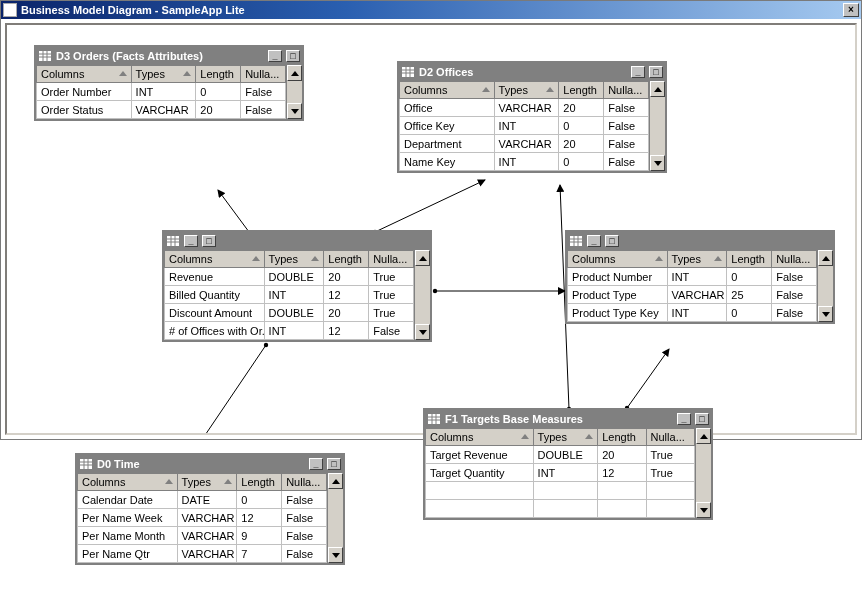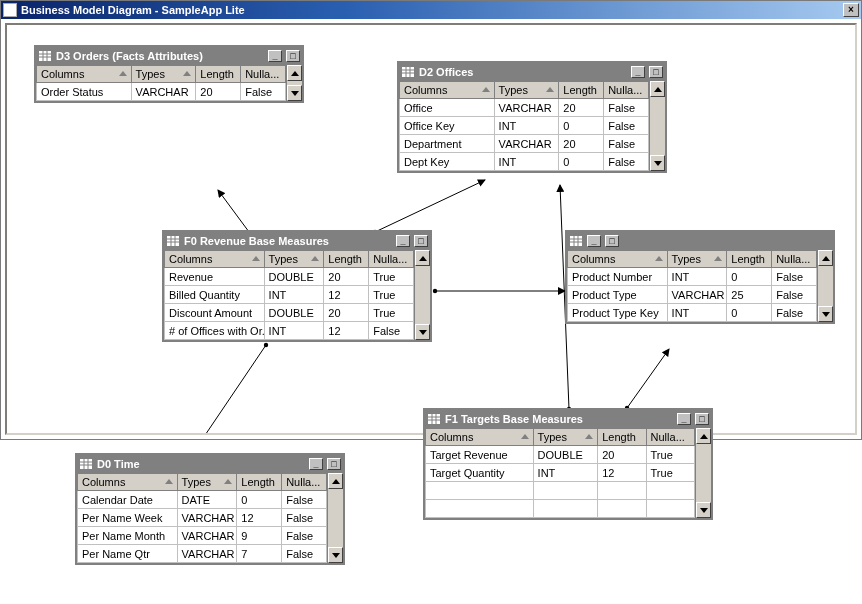--- a/index.html
+++ b/index.html
@@ -197,20 +197,26 @@
               <col style="width:18%">
             </colgroup>
           <tbody>
               <tr>
             <th><span>Columns</span><span class="sort-tri"></span></th>
             <th><span>Types</span><span class="sort-tri"></span></th>
             <th><span>Length</span></th>
             <th><span>Nulla...</span></th>
           </tr>
           <tr>
+                <td>Order Number</td>
+                <td>INT</td>
+                <td>0</td>
+                <td>False</td>
+              </tr>
+          <tr>
                 <td>Order Status</td>
                 <td>VARCHAR</td>
                 <td>20</td>
                 <td>False</td>
               </tr>
         </tbody>
           </table>
         <div class="scroll-col">
           <div class="scroll-btn up">
               <div class="tri-up"></div>
@@ -264,21 +270,21 @@
                 <td>0</td>
                 <td>False</td>
               </tr>
           <tr>
                 <td>Department</td>
                 <td>VARCHAR</td>
                 <td>20</td>
                 <td>False</td>
               </tr>
           <tr>
-                <td>Dept Key</td>
+                <td>Name Key</td>
                 <td>INT</td>
                 <td>0</td>
                 <td>False</td>
               </tr>
         </tbody>
           </table>
         <div class="scroll-col">
           <div class="scroll-btn up">
               <div class="tri-up"></div>
             </div>
@@ -293,21 +299,20 @@
       <div class="entity-head">
         <span class="ent-icon">
             <svg width="12" height="10">
               <rect x="0" y="0" width="12" height="10" fill="#fff" stroke="#fff"></rect>
               <line x1="0" y1="3" x2="12" y2="3" stroke="#808080"></line>
               <line x1="0" y1="6" x2="12" y2="6" stroke="#808080"></line>
               <line x1="4" y1="0" x2="4" y2="10" stroke="#808080"></line>
               <line x1="8" y1="0" x2="8" y2="10" stroke="#808080"></line>
             </svg>
           </span>
-        <span class="ent-title">F0 Revenue Base Measures</span>
         <span class="ent-ctrl">_</span>
         <span class="ent-ctrl">□</span>
       </div>
       <div class="entity-body">
         <table class="grid">
           <colgroup>
               <col style="width:40%">
               <col style="width:24%">
               <col style="width:18%">
               <col style="width:18%">

